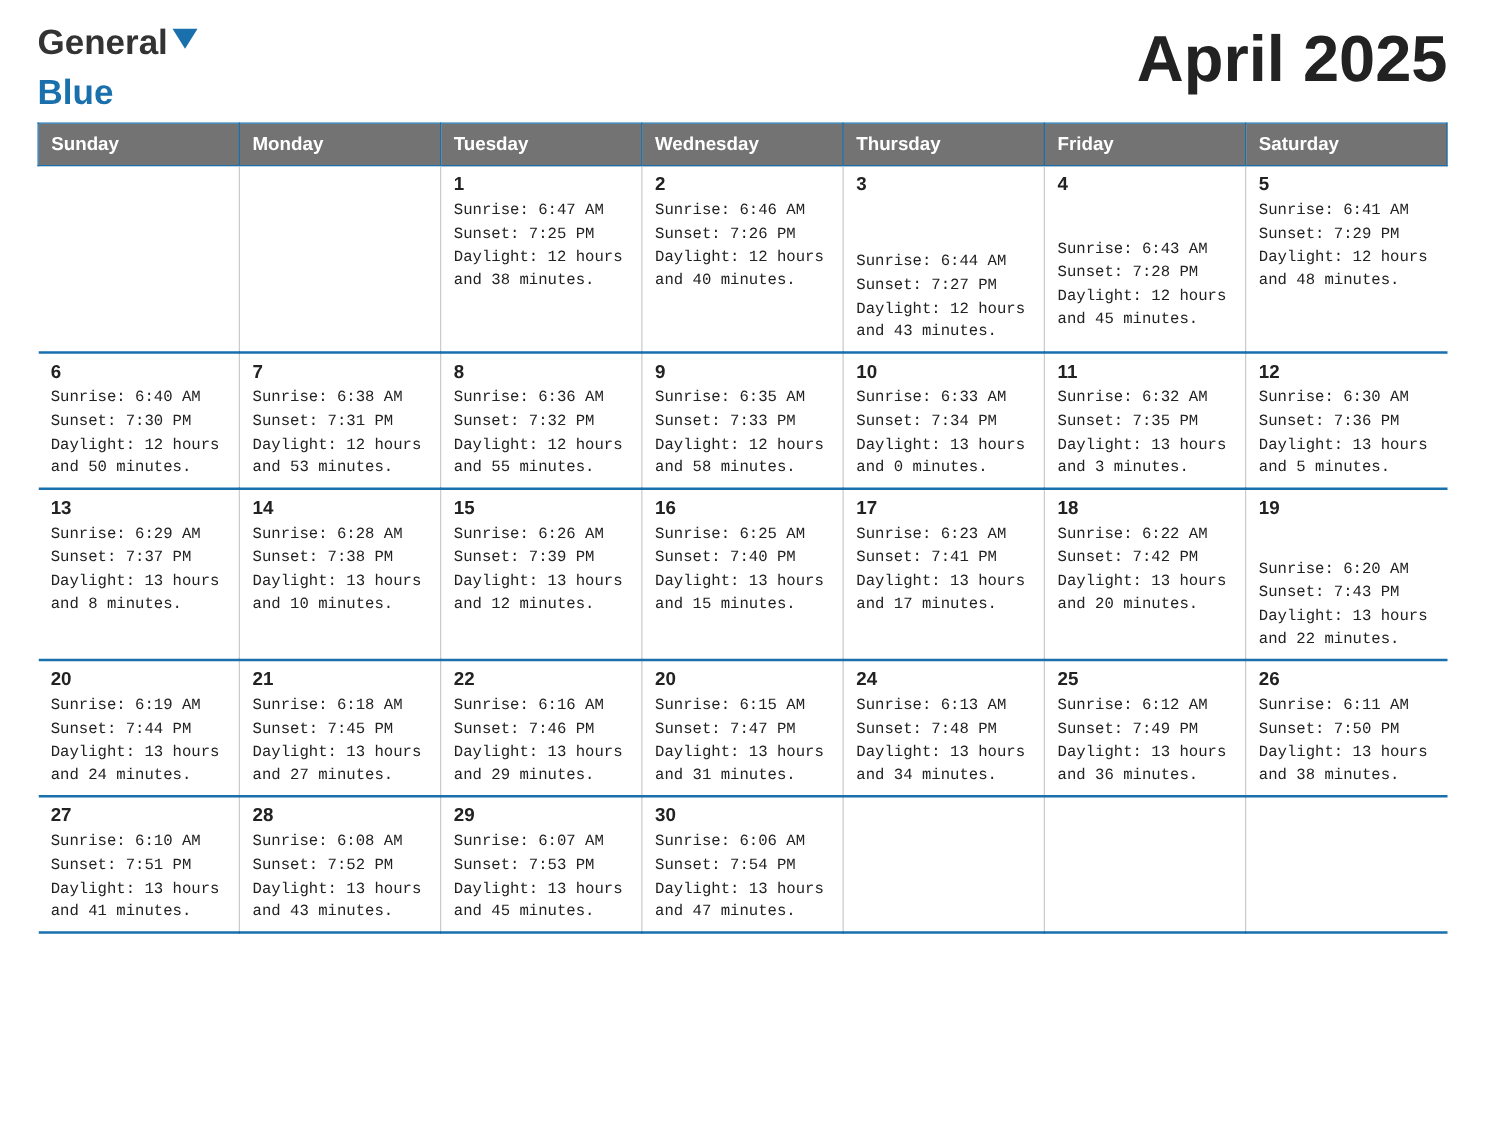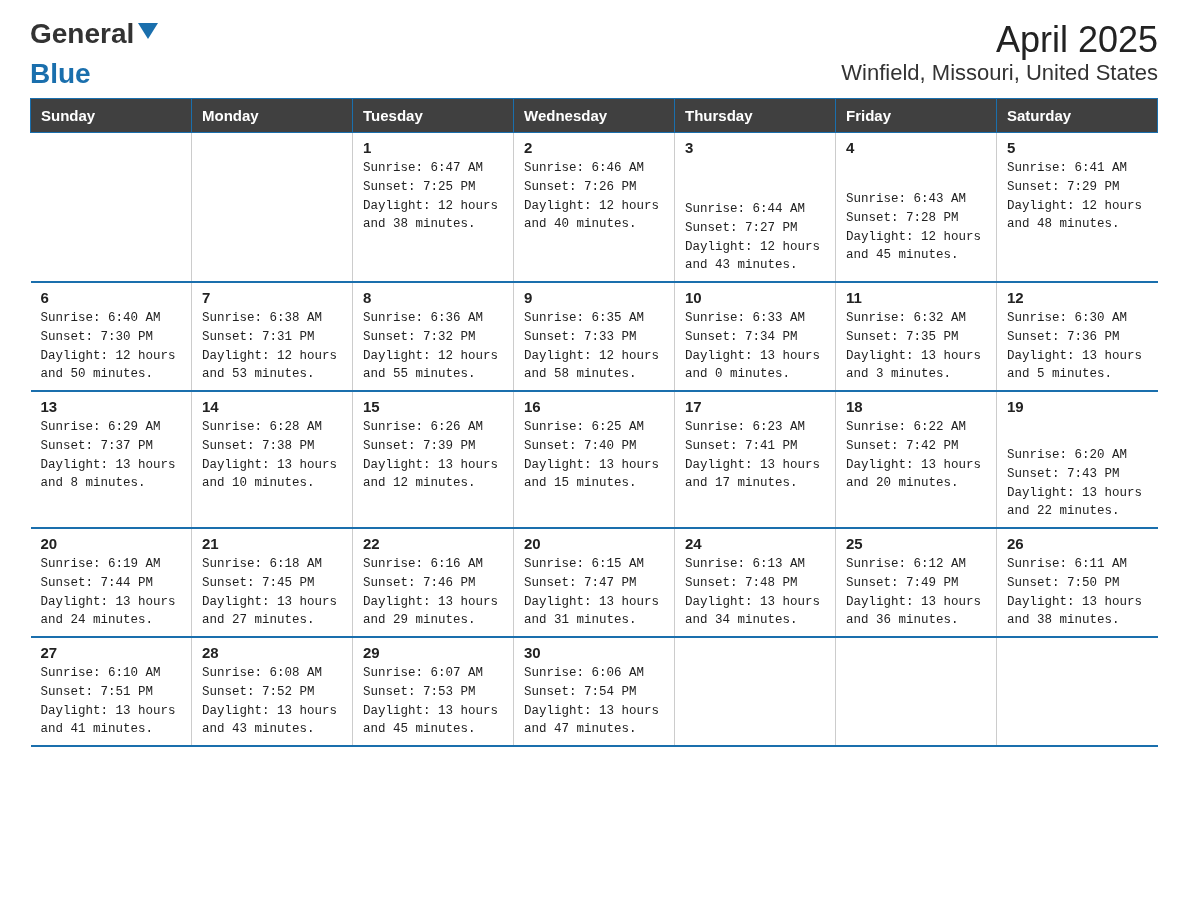--- a/index.html
+++ b/index.html
@@ -46,37 +46,37 @@
       top: -3px;
     }
     .logo-row {
       display: flex;
       align-items: center;
     }
     .title-block {
       text-align: right;
     }
     .title-block h1 {
-      font-size: 36px;
-      font-weight: normal;
+      font-size: 52px;
+      font-weight: bold;
       color: #222;
       line-height: 1.1;
     }
     .title-block h2 {
       font-size: 22px;
       font-weight: normal;
       color: #333;
     }
     table {
       width: 100%;
       border-collapse: collapse;
       margin-top: 10px;
     }
     thead tr {
-      background-color: #404040;
+      background-color: #737373;
     }
     thead th {
       color: #fff;
       font-size: 15px;
       font-weight: bold;
       padding: 8px 10px;
       text-align: left;
       border: 1px solid #1a6fad;
     }
     tbody tr {
@@ -115,21 +115,20 @@
 <div class="header">
   <div class="logo">
     <div class="logo-row">
       <span class="logo-text-general">General</span>
       <span class="logo-icon"></span>
     </div>
     <span class="logo-text-blue">Blue</span>
   </div>
   <div class="title-block">
     <h1>April 2025</h1>
-    <h2>Winfield, Missouri, United States</h2>
   </div>
 </div>
 
 <table>
   <thead>
     <tr>
     <th>Sunday</th>
         <th>Monday</th>
         <th>Tuesday</th>
         <th>Wednesday</th>

